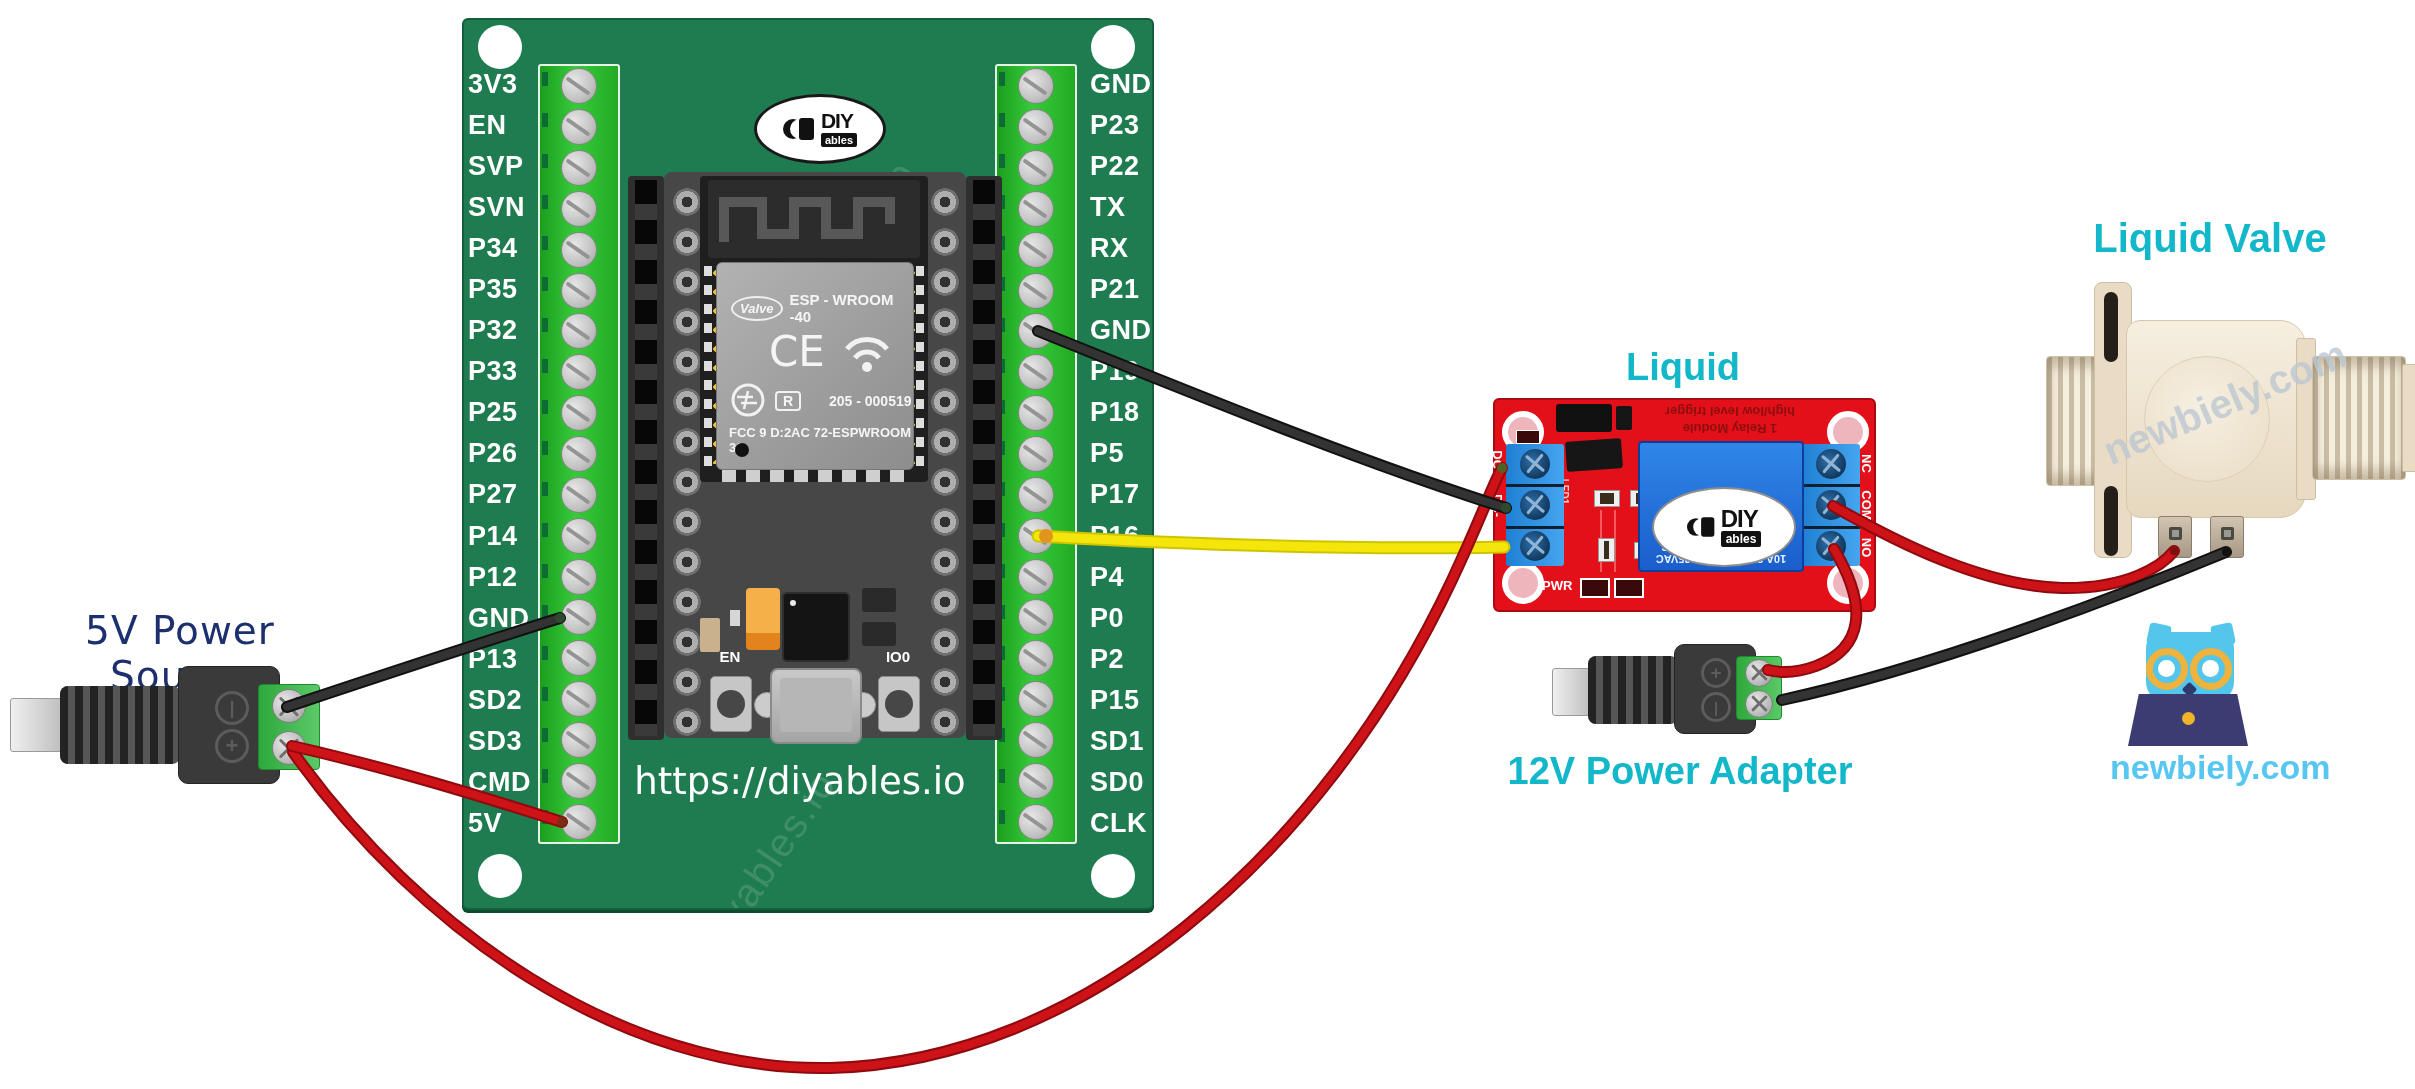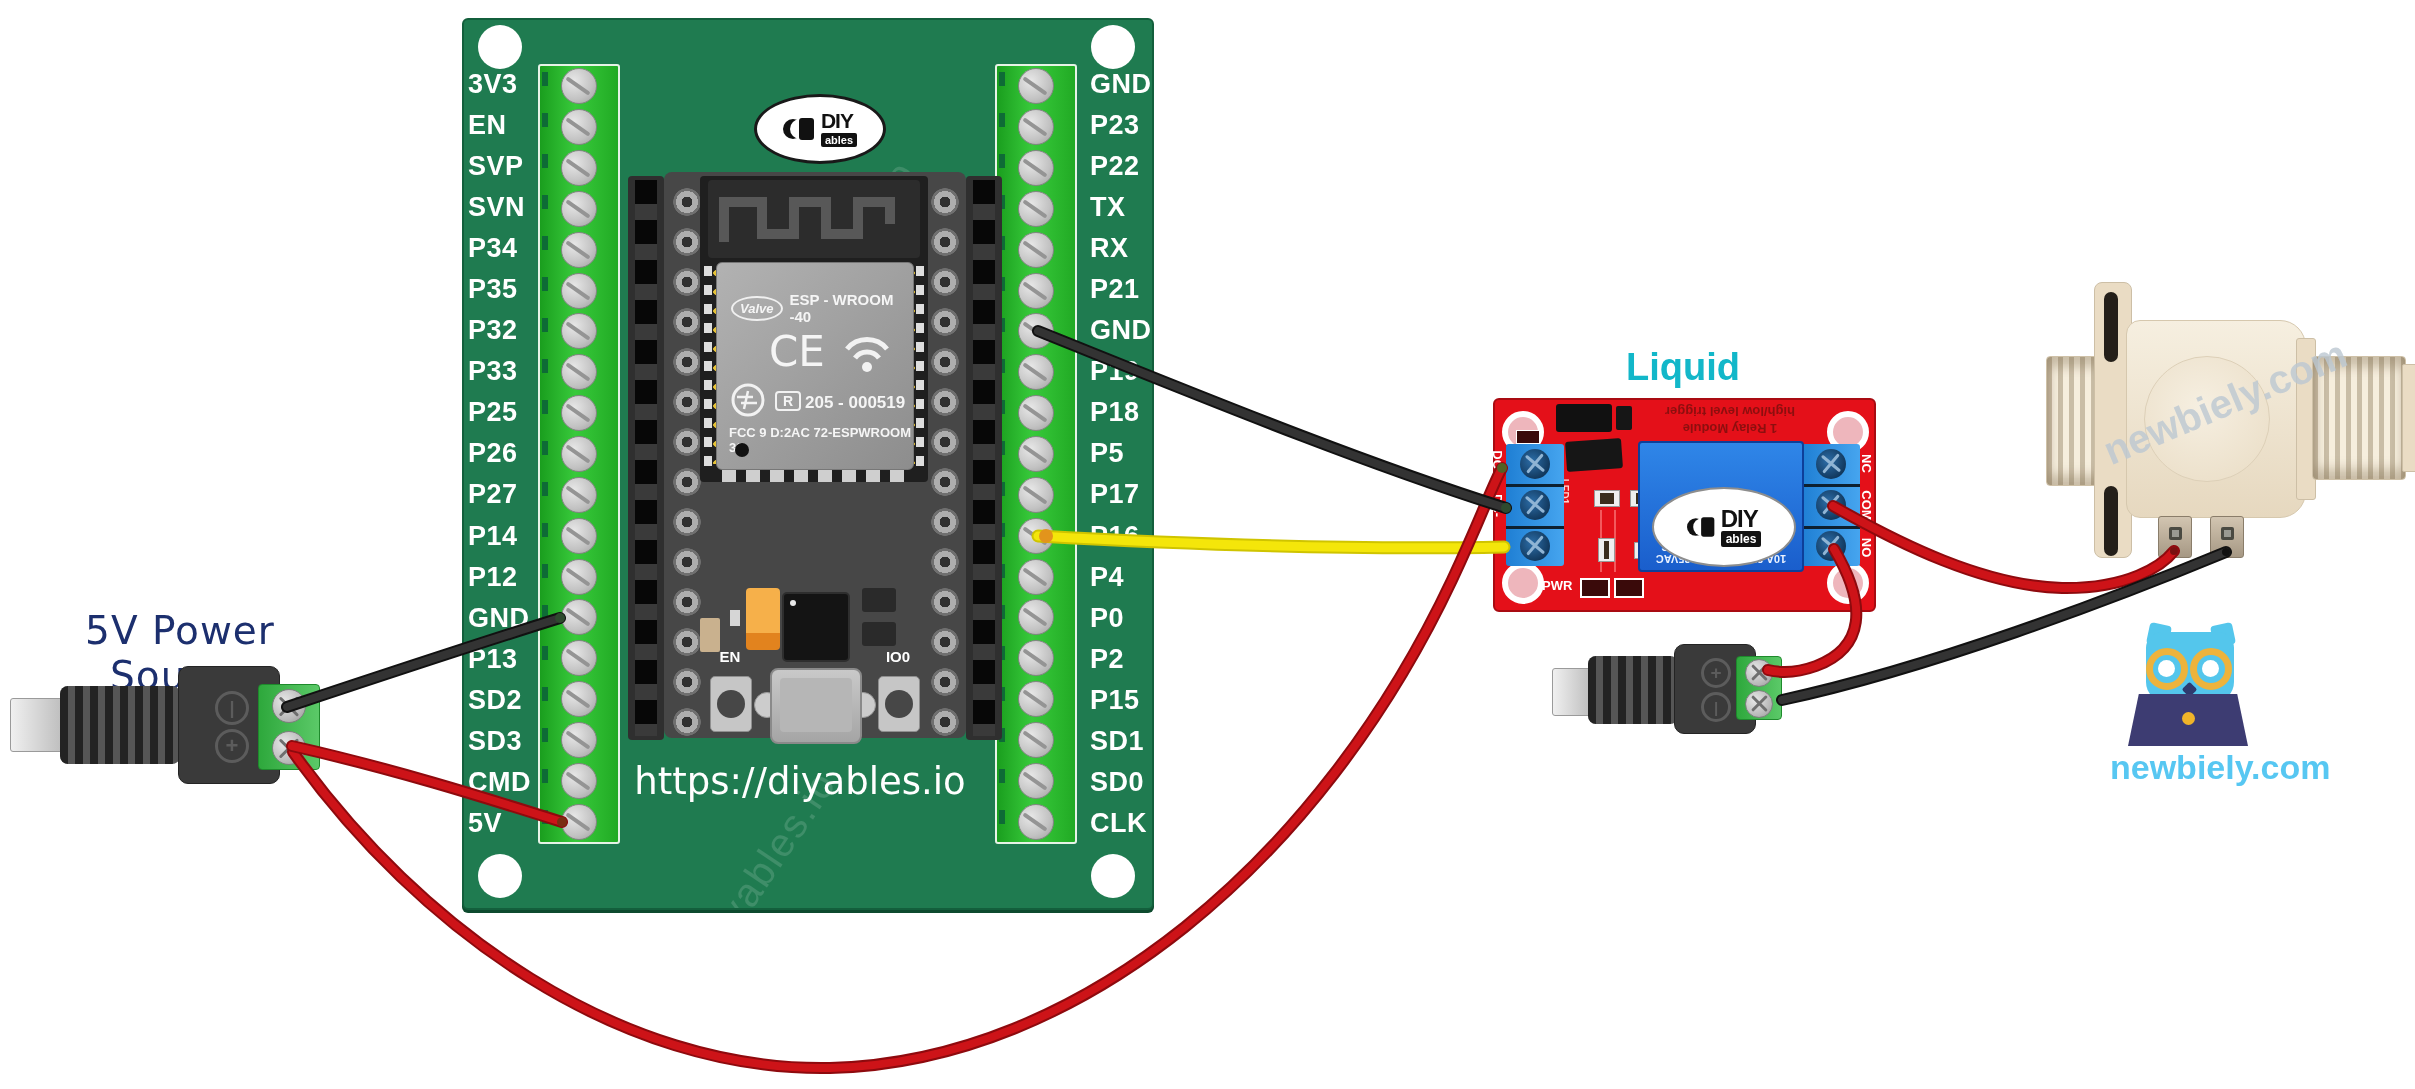--- a/index.html
+++ b/index.html
@@ -430,21 +430,21 @@
     <svg class="abs" style="left:124px;top:66px;" width="52" height="44" viewBox="0 0 52 44">
       <path d="M6,20 A26,26 0 0 1 46,20" fill="none" stroke="#f2f2f2" stroke-width="5"></path>
       <path d="M14,29 A15,15 0 0 1 38,29" fill="none" stroke="#f2f2f2" stroke-width="5"></path>
       <circle cx="26" cy="38" r="5" fill="#f2f2f2"></circle>
     </svg>
     <svg class="abs" style="left:12px;top:118px;" width="38" height="38" viewBox="0 0 38 38">
       <circle cx="19" cy="19" r="15" fill="none" stroke="#f2f2f2" stroke-width="3"></circle>
       <path d="M8,16 H24 M12,22 H28 M19,10 L15,28" fill="none" stroke="#f2f2f2" stroke-width="2.5"></path>
     </svg>
     <span class="abs" style="left:58px;top:128px;font-size:14px;font-weight:700;border:2px solid #f2f2f2;border-radius:4px;padding:0 6px;">R</span>
-    <span class="abs" style="left:88px;top:130px;font-size:17px;font-weight:700;">205 - 000519</span>
+    <span class="abs" style="left:112px;top:130px;font-size:14px;font-weight:700;">205 - 000519</span>
     <span class="abs" style="left:12px;top:162px;font-size:13px;font-weight:700;">FCC 9 D:2AC 72-ESPWROOM  32</span>
     <div class="abs" style="left:18px;bottom:12px;width:14px;height:14px;border-radius:50%;background:#111;"></div>
   </div>
   <div class="abs pads" style="left:722px;top:470px;width:190px;height:12px;"></div>
 
   <div class="abs" style="left:746px;top:588px;width:34px;height:62px;border-radius:4px;background:linear-gradient(180deg,#f6b04a 0 72%,#e2831e 72%);"></div>
   <div class="abs" style="left:700px;top:618px;width:20px;height:34px;background:#c9b18e;border-radius:2px;"></div>
   <div class="abs" style="left:730px;top:610px;width:10px;height:16px;background:#d6d6d6;"></div>
   <div class="abs" style="left:782px;top:592px;width:64px;height:66px;background:#141414;border:2px solid #2e2e2e;border-radius:5px;">
     <div class="abs" style="left:6px;top:6px;width:6px;height:6px;border-radius:50%;background:#e8e8e8;"></div>
@@ -522,20 +522,21 @@
       <circle cx="10" cy="15" r="10" fill="#111"></circle>
         <circle cx="17" cy="15" r="10" fill="#fff"></circle>
       <rect x="16" y="4" width="15" height="22" rx="3" fill="#111"></rect>
     </svg>
     <span>
       <span class="dtxt" style="font-size:24px;font-weight:800;color:#111;letter-spacing:-1px;line-height:.9;">DIY</span>
       <span class="atxt" style="font-size:12px;font-weight:700;color:#fff;background:#111;border-radius:2px;padding:1px 5px;display:block;">ables</span>
     </span>
   </div>
 
+  <div class="abs cyan-title" style="left:2075px;top:216px;width:270px;font-size:40px;">Liquid Valve</div>
   <div class="abs thread" style="left:2046px;top:356px;width:58px;height:128px;"></div>
   <div class="abs cream" style="left:2094px;top:282px;width:36px;height:274px;border-radius:8px;"></div>
   <div class="abs slot" style="left:2104px;top:292px;width:14px;height:70px;"></div>
   <div class="abs slot" style="left:2104px;top:486px;width:14px;height:70px;"></div>
   <div class="abs" style="left:2162px;top:508px;width:30px;height:14px;background:#d9ccb4;"></div>
   <div class="abs" style="left:2214px;top:508px;width:30px;height:14px;background:#d9ccb4;"></div>
   <div class="abs valvebody" style="left:2126px;top:320px;width:178px;height:196px;"></div>
   <div class="abs valvecircle" style="left:2144px;top:356px;width:124px;height:124px;"></div>
   <div class="abs cream" style="left:2296px;top:338px;width:18px;height:160px;border-radius:3px;"></div>
   <div class="abs thread" style="left:2312px;top:356px;width:92px;height:122px;"></div>
@@ -563,20 +564,21 @@
   <div class="abs plugtip" style="left:1552px;top:668px;width:38px;height:46px;"></div>
   <div class="abs ribs" style="left:1588px;top:656px;width:90px;height:68px;"></div>
   <div class="abs plugbody" style="left:1674px;top:644px;width:80px;height:88px;">
     <div class="plugicon abs" style="left:26px;top:13px;width:24px;height:24px;font-size:19px;">+</div>
     <div class="plugicon abs" style="left:26px;top:47px;width:24px;height:24px;font-size:15px;">|</div>
   </div>
   <div class="abs greenterm" style="left:1736px;top:656px;width:44px;height:62px;">
     <div class="pscrew" style="width:26px;height:26px;"></div>
     <div class="pscrew" style="width:26px;height:26px;"></div>
   </div>
+  <div class="abs cyan-title" style="left:1500px;top:750px;width:360px;font-size:38px;">12V Power Adapter</div>
 
   <div class="abs ear2" style="left:2148px;top:624px;width:22px;height:22px;transform:rotate(12deg);"></div>
   <div class="abs ear2" style="left:2212px;top:624px;width:22px;height:22px;transform:rotate(-12deg);"></div>
   <div class="abs owlhead" style="left:2146px;top:632px;width:88px;height:70px;"></div>
   <div class="abs glass" style="left:2146px;top:648px;width:28px;height:28px;"></div>
   <div class="abs glass" style="left:2190px;top:648px;width:28px;height:28px;"></div>
   <div class="abs eye" style="left:2158px;top:660px;width:17px;height:17px;"></div>
   <div class="abs eye" style="left:2202px;top:660px;width:17px;height:17px;"></div>
   <div class="abs beak" style="left:2184px;top:684px;width:11px;height:11px;"></div>
   <div class="abs laptop" style="left:2128px;top:694px;width:120px;height:52px;"></div>

